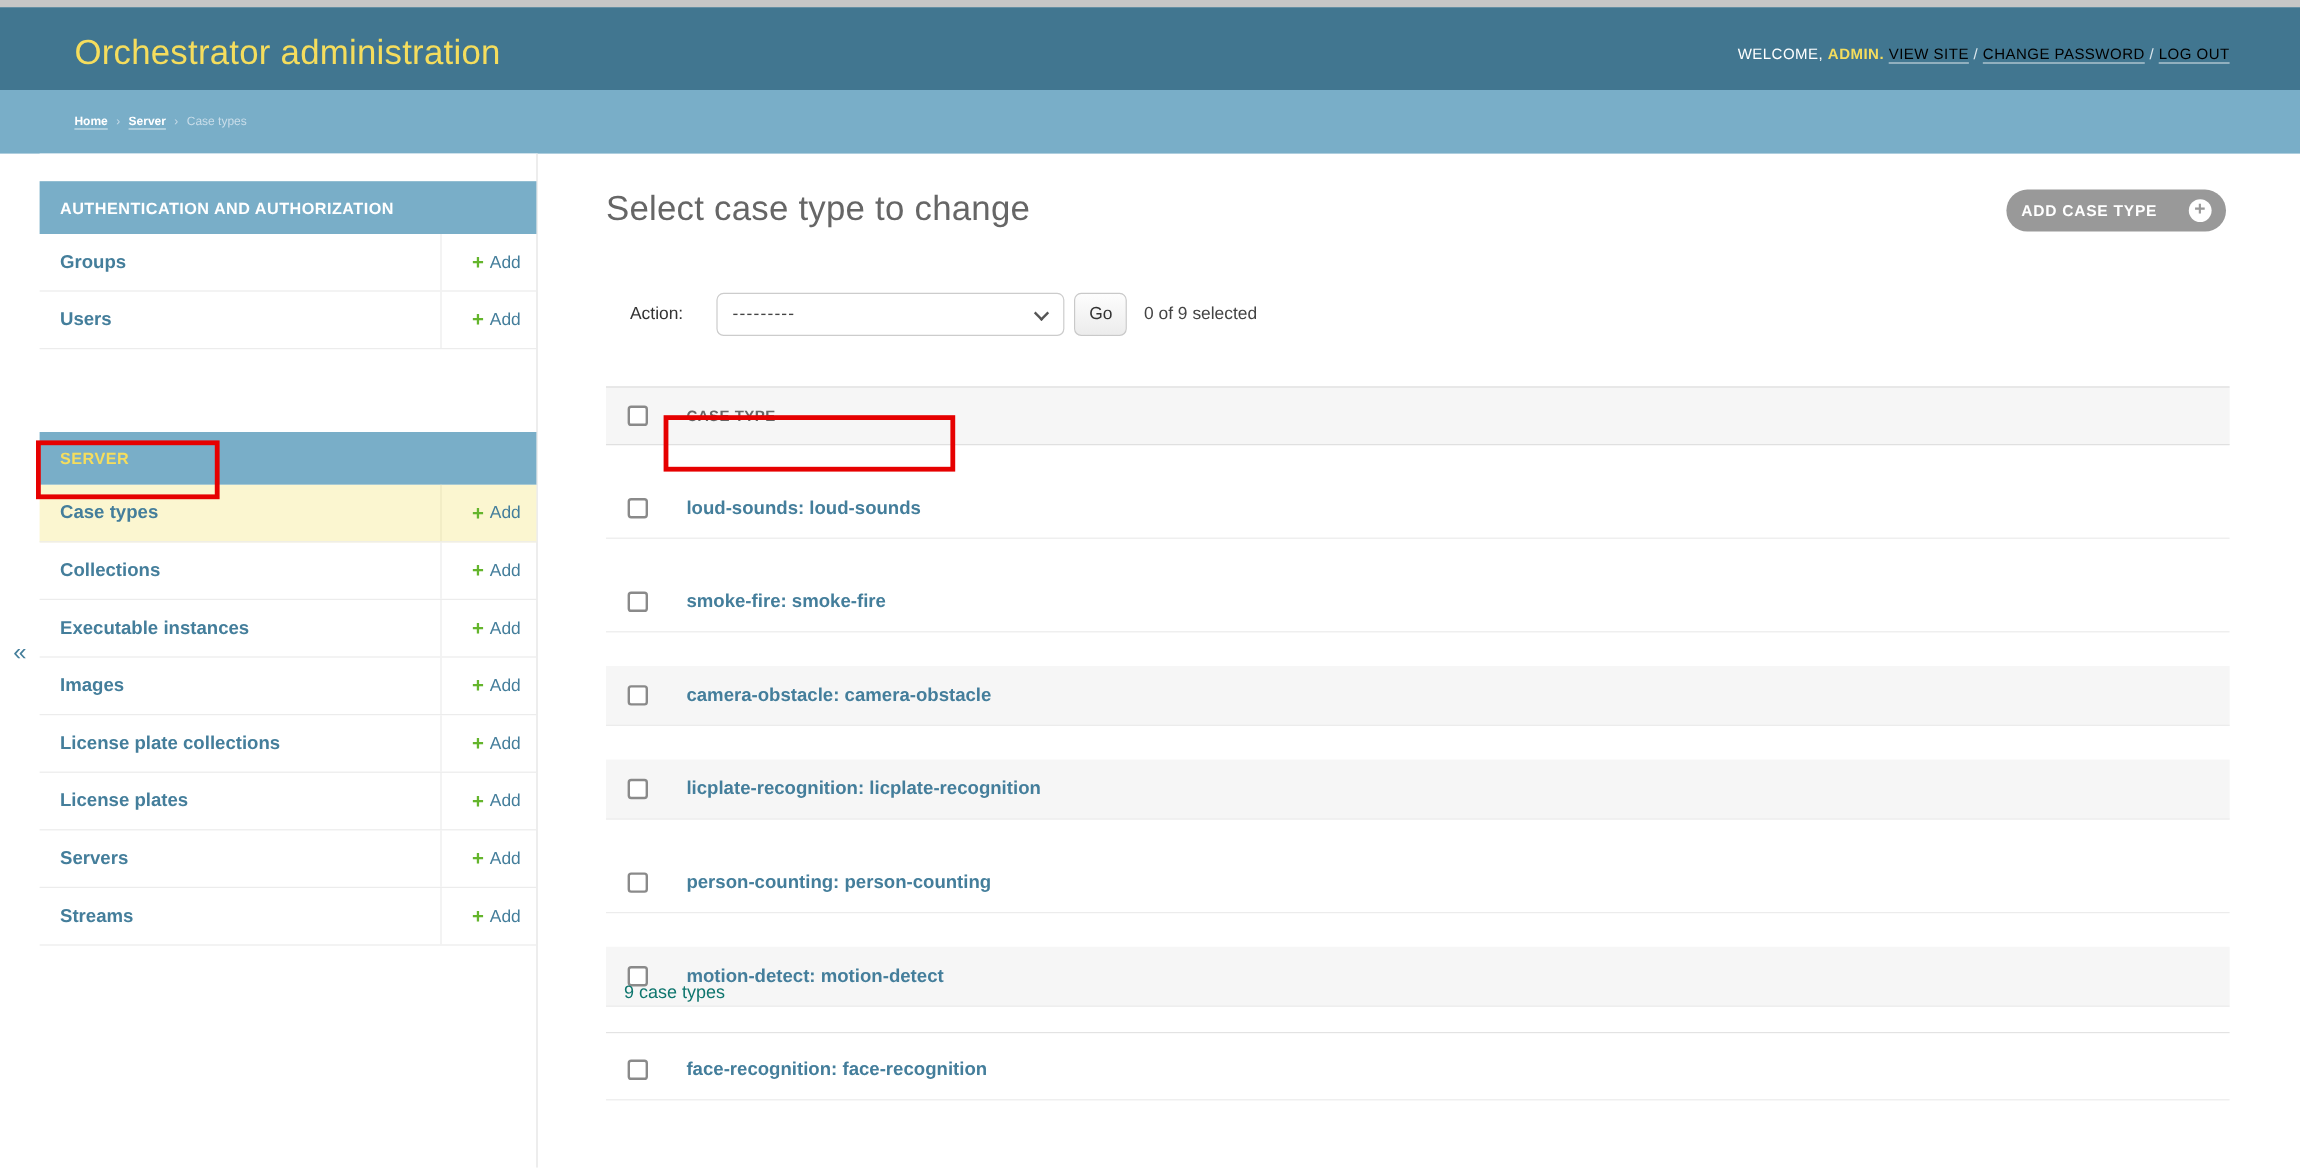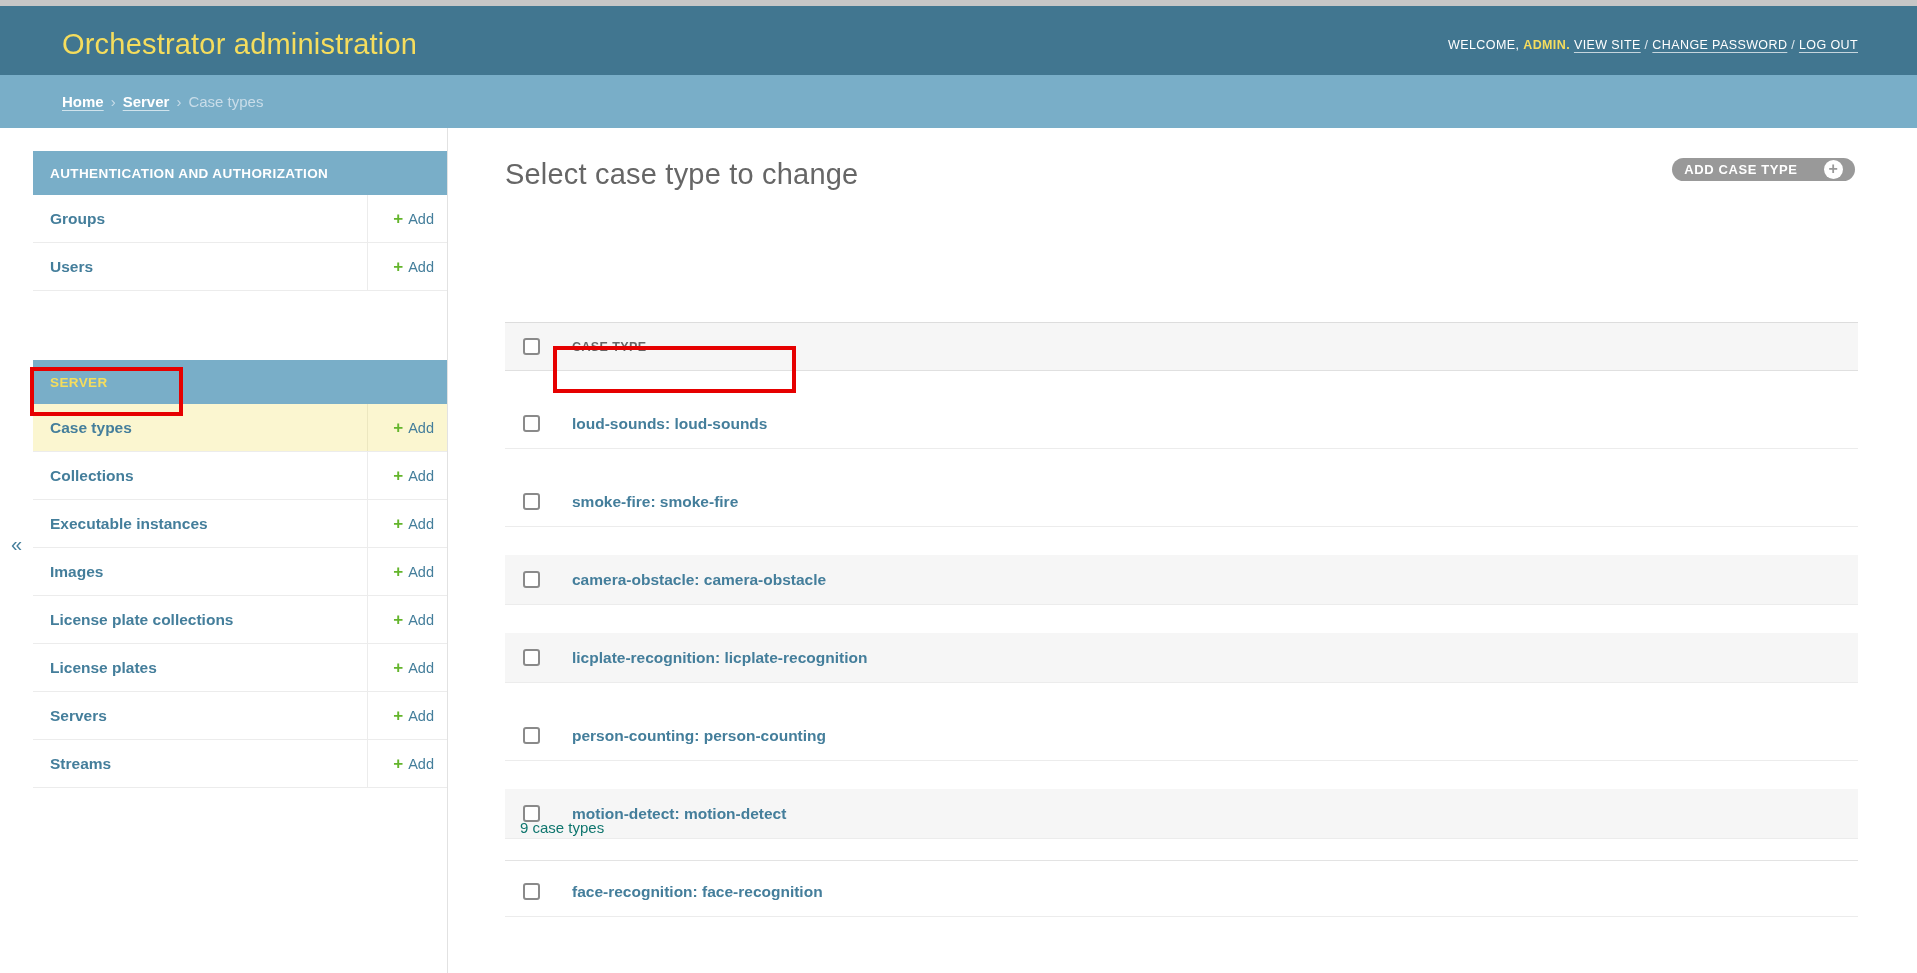--- a/index.html
+++ b/index.html
@@ -9,27 +9,27 @@
 
   
   .top-strip { position:absolute; left:0; top:0; width:1917px; height:6px; background:#c6c6c6; }
 
   
   .hdr { position:absolute; left:0; top:6px; width:1917px; height:77px; background:#417690;
          display:flex; align-items:center; justify-content:space-between; padding:0 59px 0 62px; }
   .branding { font-size:29px; font-weight:400; color:#f5dd5d; letter-spacing:0.2px; }
   .user-tools { font-size:12.5px; color:#ffffff; letter-spacing:0.4px; }
   .user-tools .uname { font-weight:bold; color:#f5dd5d; }
-  .user-tools a { color:#ffffff; text-decoration:underline; text-underline-offset:3px;
+  .user-tools a { color:#000000; text-decoration:underline; text-underline-offset:3px;
                   text-decoration-color:rgba(255,255,255,.7); }
   .user-tools .sep { color:#dfe9ef; }
 
   
   .crumbs { position:absolute; left:0; top:75px; width:1917px; height:53px; background:#79aec8;
-            display:flex; align-items:center; padding-left:62px; font-size:15px; }
+            display:flex; align-items:center; padding-left:62px; font-size:10px; }
   .crumbs a { color:#ffffff; font-weight:bold; text-decoration:underline;
               text-underline-offset:3px; text-decoration-color:rgba(255,255,255,.65); }
   .crumbs .sep { color:#c9dde9; margin:0 7px; }
   .crumbs .current { color:#c9dde9; }
 
   
   .collapse { position:absolute; left:0; top:533px; width:33px; text-align:center;
               color:#447e9b; font-size:20px; cursor:pointer; user-select:none; }
   .sidebar { position:absolute; left:33px; top:128px; width:415px; height:845px;
              background:#fff; border-right:1px solid #e2e2e2; }
@@ -45,21 +45,21 @@
   .srow .add-cell a { color:#447e9b; font-size:14.5px; display:flex; align-items:center; gap:5px; }
   .plus-green { color:#64b52c; font-weight:bold; font-size:17px; line-height:1; }
   .srow.selected { background:#fbf6d0; }
   .srow.selected .add-cell { border-left-color:#ece7c0; }
   .module-gap { height:46px; }
 
   
   .content { position:absolute; left:505px; top:128px; width:1412px; height:845px; }
   .page-title { position:absolute; left:0; top:30px; font-size:29px; font-weight:300;
                 color:#666666; letter-spacing:0.2px; }
-  .object-tools { position:absolute; left:1167px; top:30px; width:183px; height:23px;
+  .object-tools { position:absolute; left:1167px; top:30px; width:183px; height:35px;
                   background:#999999; border-radius:18px; display:flex; align-items:center;
                   justify-content:center; gap:26px; cursor:pointer; }
   .object-tools .lbl { color:#fff; font-size:13px; font-weight:bold; letter-spacing:.6px; }
   .circle-plus { width:19px; height:19px; border-radius:50%; background:#ffffff; color:#999999;
                  font-size:16px; font-weight:bold; display:flex; align-items:center;
                  justify-content:center; line-height:1; padding-bottom:1px; }
 
   .actions { position:absolute; left:20px; top:116px; height:36px; display:flex; align-items:center; }
   .actions .alabel { font-size:14.5px; color:#333; margin-right:28px; }
   .action-select { width:290px; height:36px; border:1px solid #cccccc; border-radius:6px;
@@ -226,20 +226,29 @@
 </div>
 
 <div class="content">
   <h1 class="page-title">Select case type to change</h1>
 
   <div class="object-tools">
     <span class="lbl">ADD CASE TYPE</span>
     <span class="circle-plus">+</span>
   </div>
 
+  <div class="actions">
+    <span class="alabel">Action:</span>
+    <div class="action-select">
+      <span class="val">---------</span>
+      <span class="chevron"></span>
+    </div>
+    <button class="go-btn">Go</button>
+    <span class="sel-counter">0 of 9 selected</span>
+  </div>
 
   <div class="results">
     <div class="trow head">
       <div class="cb-cell">
           <input type="checkbox" style="">
         </div>
       <div class="th-label">CASE TYPE</div>
     </div>
 
     <div class="trow">

